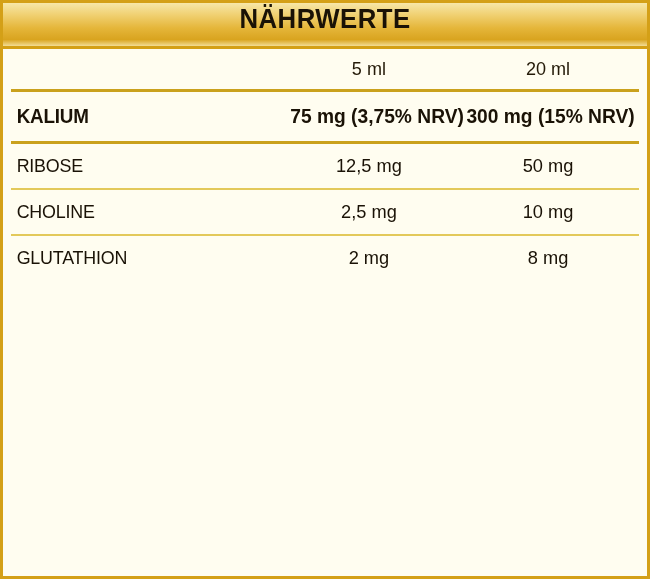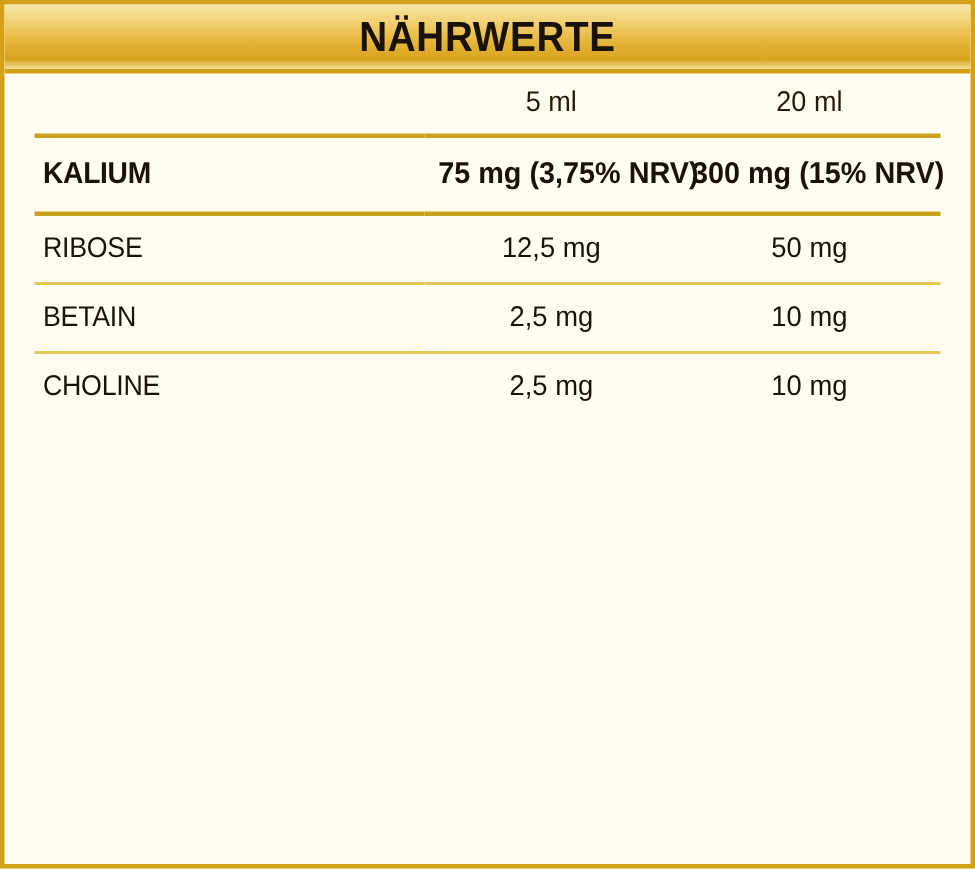--- a/index.html
+++ b/index.html
@@ -21,34 +21,33 @@
     background: #fffdf0;
     overflow: hidden;
   }
   
   .title-bar {
     height: 46px;
     box-sizing: border-box;
     background: linear-gradient(to bottom, #f7e7a8 0%, #f0d071 28%, #e5b63a 58%, #d9a41f 85%, #f2dd96 100%);
     border-bottom: 3px solid #d4a017;
     display: flex;
-    align-items: center;
     justify-content: center;
   }
   .title-text {
     font-family: "Liberation Sans", sans-serif;
     font-weight: bold;
     font-size: 28px;
     letter-spacing: 0.5px;
     color: #1a1206;
     text-align: center;
     transform: scaleX(0.92);
   }
   .table-area {
-    padding: 0 20px;
+    padding: 0 8px;
     box-sizing: border-box;
   }
   table {
     width: 100%;
     border-collapse: collapse;
     table-layout: fixed;
   }
   col.c-name { width: 43%; }
   col.c-v1   { width: 28%; }
   col.c-v2   { width: 29%; }
@@ -122,26 +121,26 @@
           <td class="name">KALIUM</td>
           <td class="val">75 mg (3,75% NRV)</td>
           <td class="val">300 mg (15% NRV)</td>
         </tr>
         <tr>
           <td class="name">RIBOSE</td>
           <td class="val">12,5 mg</td>
           <td class="val">50 mg</td>
         </tr>
         <tr>
-          <td class="name">BETAIN</td>
+          <td class="name">CHOLINE</td>
           <td class="val">2,5 mg</td>
           <td class="val">10 mg</td>
         </tr>
         <tr>
-          <td class="name">CHOLINE</td>
-          <td class="val">2,5 mg</td>
-          <td class="val">10 mg</td>
+          <td class="name">GLUTATHION</td>
+          <td class="val">2 mg</td>
+          <td class="val">8 mg</td>
         </tr>
       </tbody>
     </table>
   </div>
 
 </div>
 
 </body></html>

